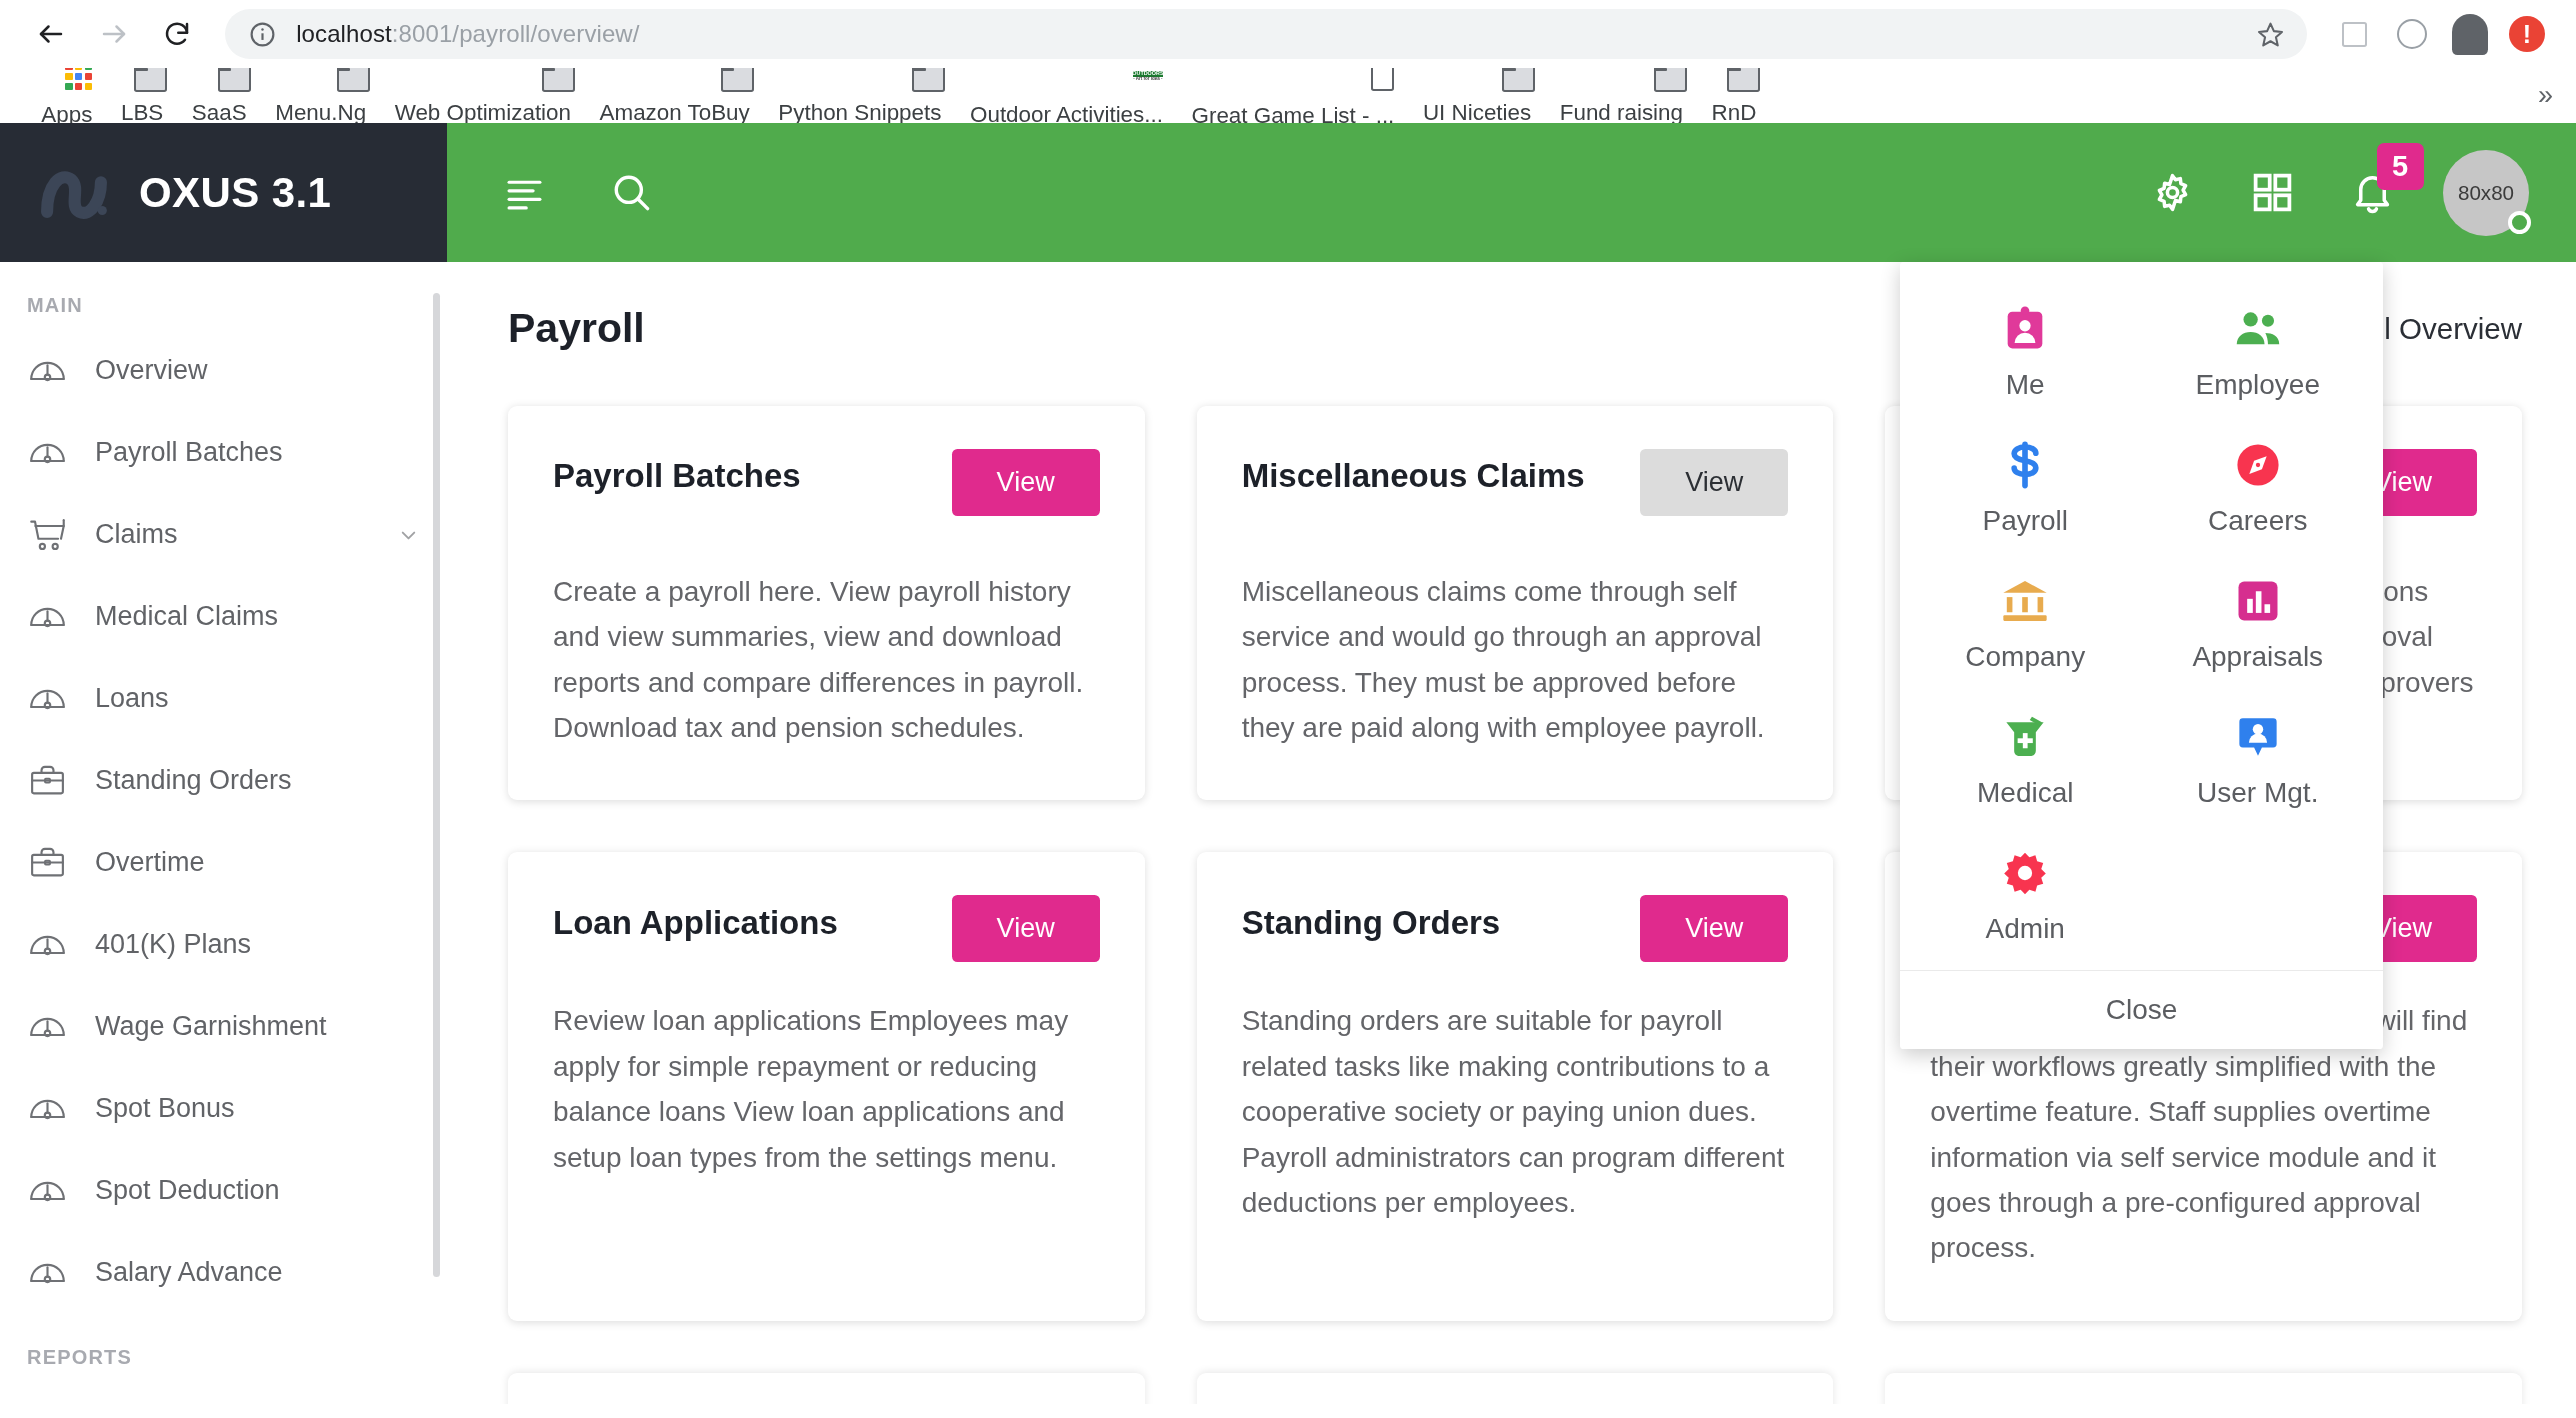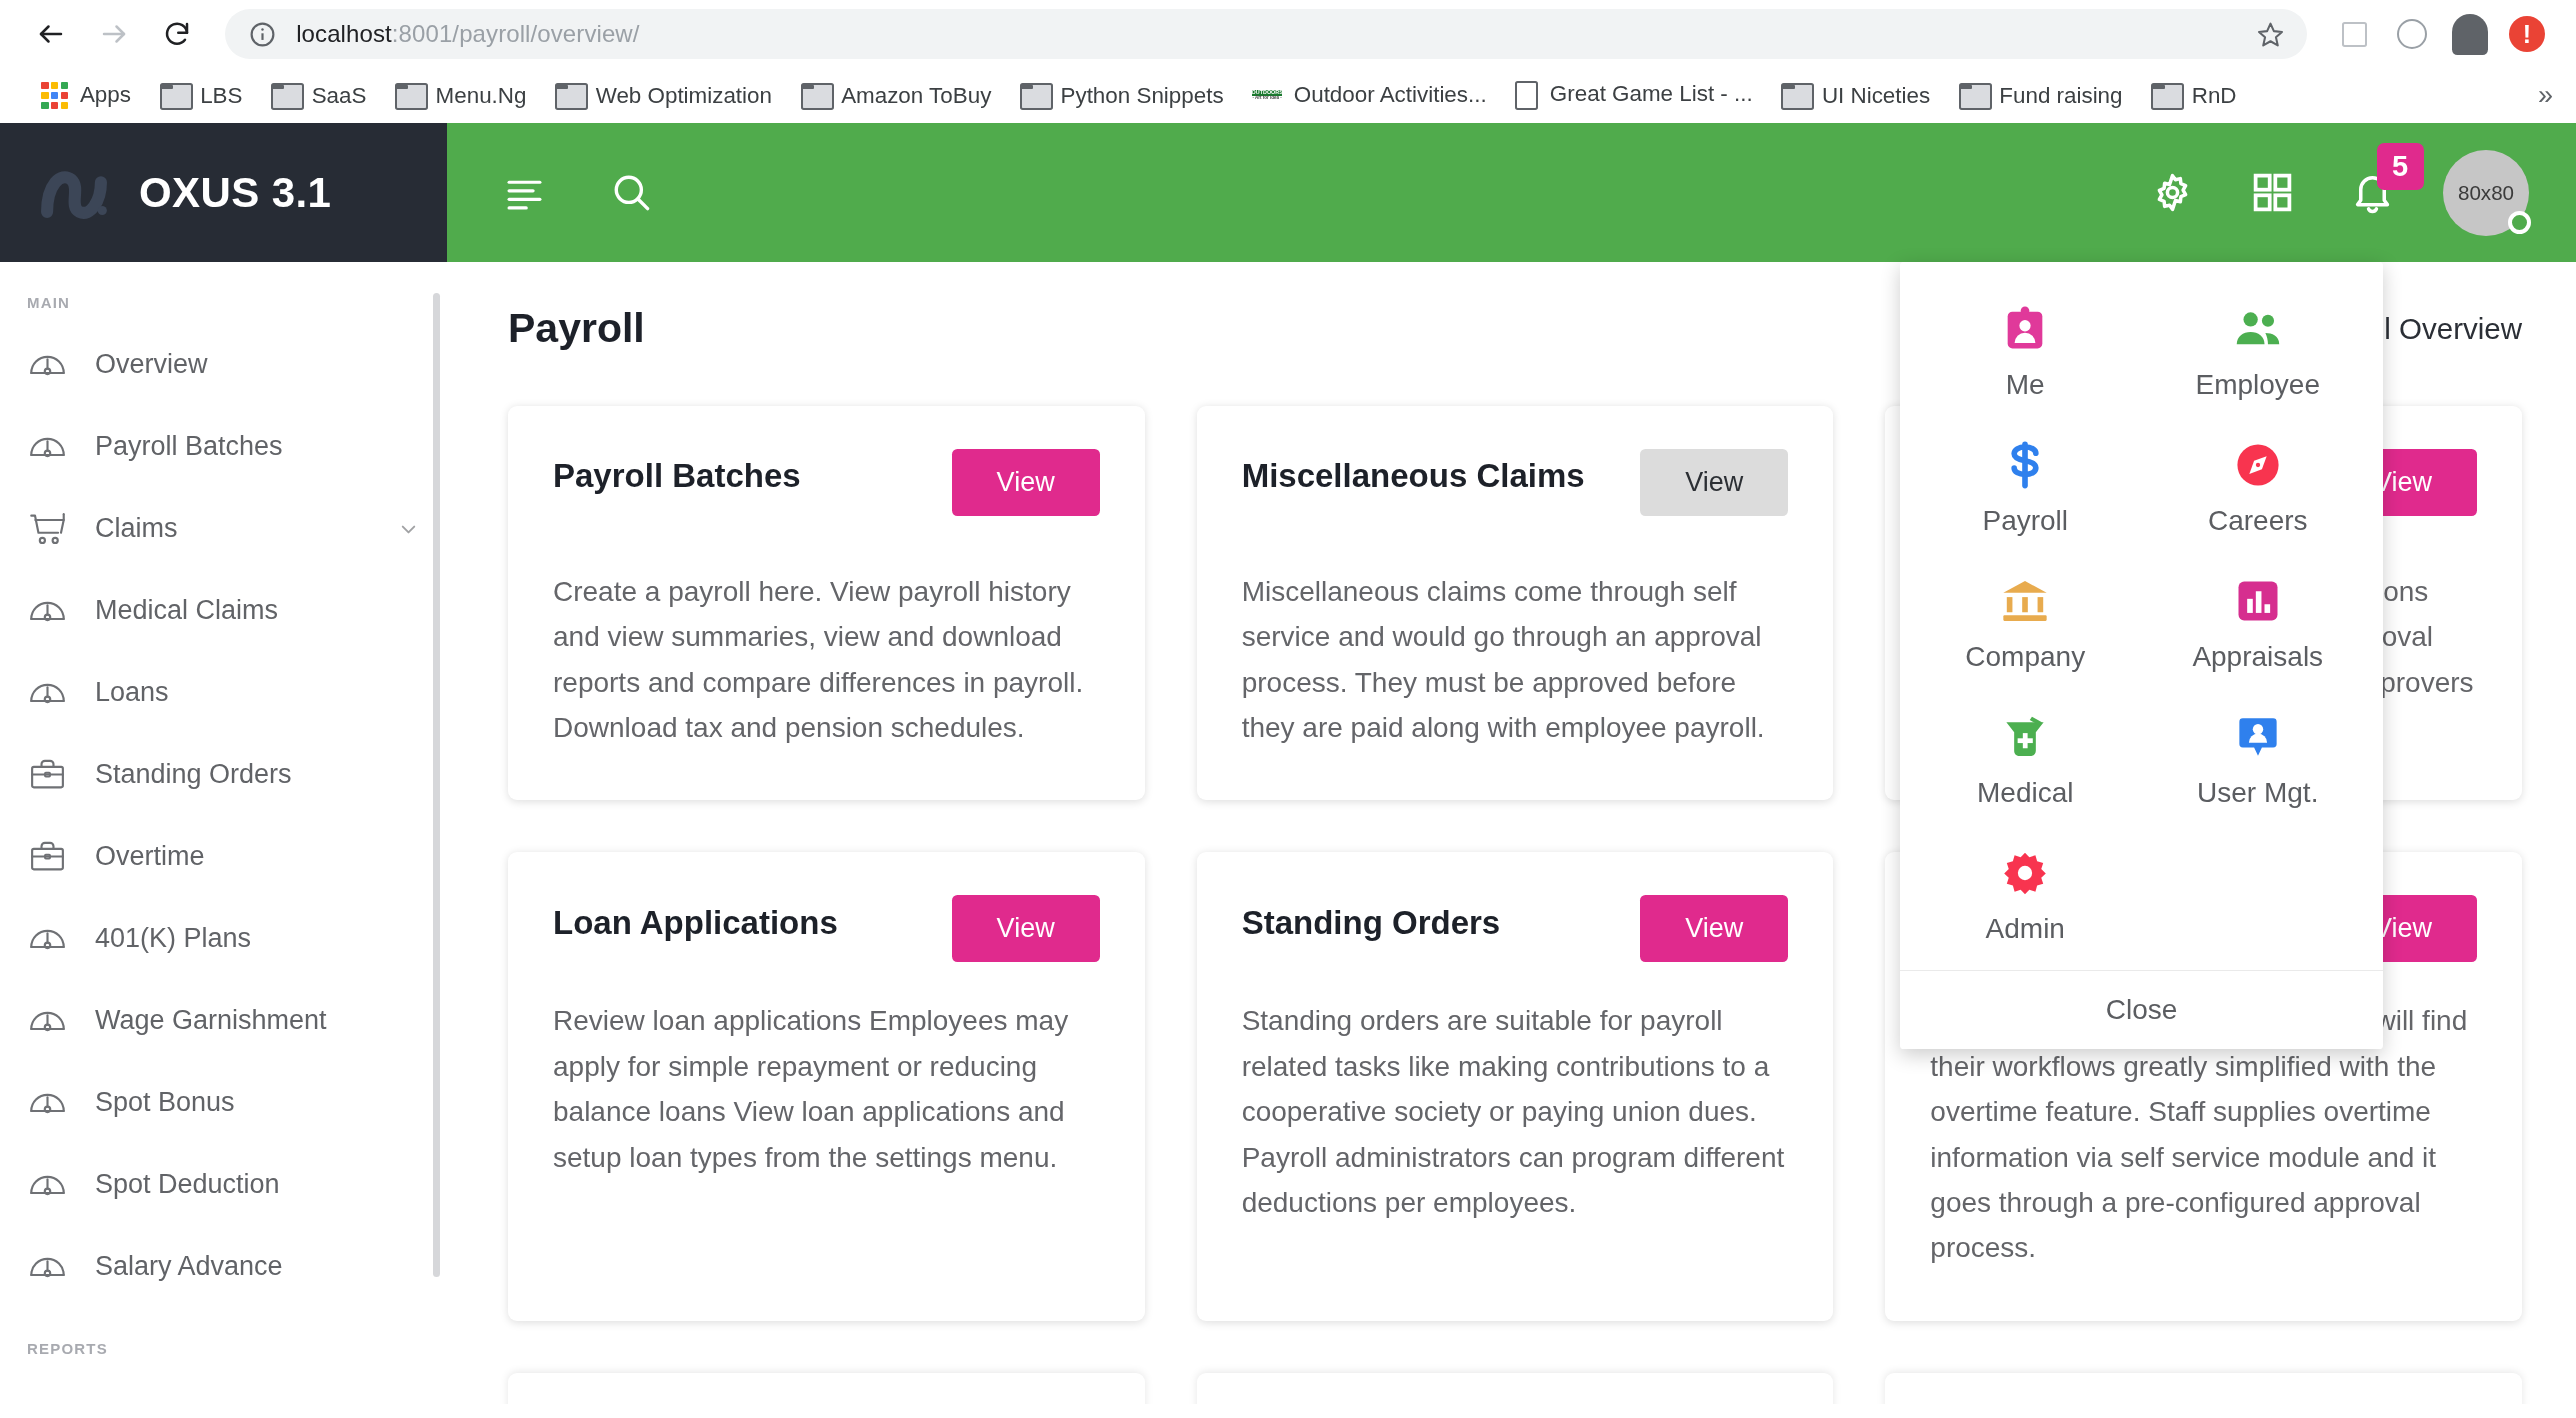--- a/index.html
+++ b/index.html
@@ -62,23 +62,23 @@
     color:#fff; font-size: 25px; font-weight: bold; line-height: 1;
   }
 
   
   .bookmarks-row {
     height: 55px; display: flex; align-items: center;
     padding: 0 27px; gap: 0; white-space: nowrap; overflow: hidden;
     position: relative;
   }
   .bm {
-    display: flex; align-items: flex-start; gap: 11.6px;
+    display: flex; align-items: flex-end; gap: 11.6px;
     padding: 7.2px 14.3px; border-radius: 5.4px; cursor: pointer;
-    font-size: 22.4px; color: #3c4043;
+    font-size: 22.4px; color: #3c4043; flex-direction: column;
   }
   .bm-folder {
     width: 29px; height: 23px; flex-shrink: 0; position: relative;
   }
   .bm-folder::before {
     content: ''; position: absolute; left: 0; top: 0;
     width: 29px; height: 23px; border: 2.7px solid #5f6368;
     border-radius: 2.7px; background: #dadce0;
   }
   .bm-folder::after {
@@ -117,21 +117,21 @@
   .sidebar-logo {
     height: 139px; background: #272c35; display: flex;
     align-items: center; padding-left: 39px; gap: 30px;
   }
   .logo-mark { width: 70px; height: 54px; flex-shrink: 0; }
   .logo-text {
     color: #ffffff; font-size: 42px; font-weight: bold; letter-spacing: 0.4px;
   }
   .sidebar-scroll { height: 1142px; overflow: hidden; position: relative; }
   .sb-section {
-    font-size: 15px; font-weight: bold; color: #a8aab0;
+    font-size: 20px; font-weight: bold; color: #a8aab0;
     letter-spacing: 1.2px; padding: 32px 0 12.5px 27px;
   }
   .sb-item {
     height: 82px; display: flex; align-items: center;
     padding: 0 27px 0 27px; gap: 27px; cursor: pointer;
     color: #616367; font-size: 27px;
   }
   .sb-icon { width: 41px; height: 41px; flex-shrink: 0; }
   .sb-label { flex: 1; white-space: nowrap; }
   .sb-chevron { width: 23px; height: 23px; opacity: .65; }

